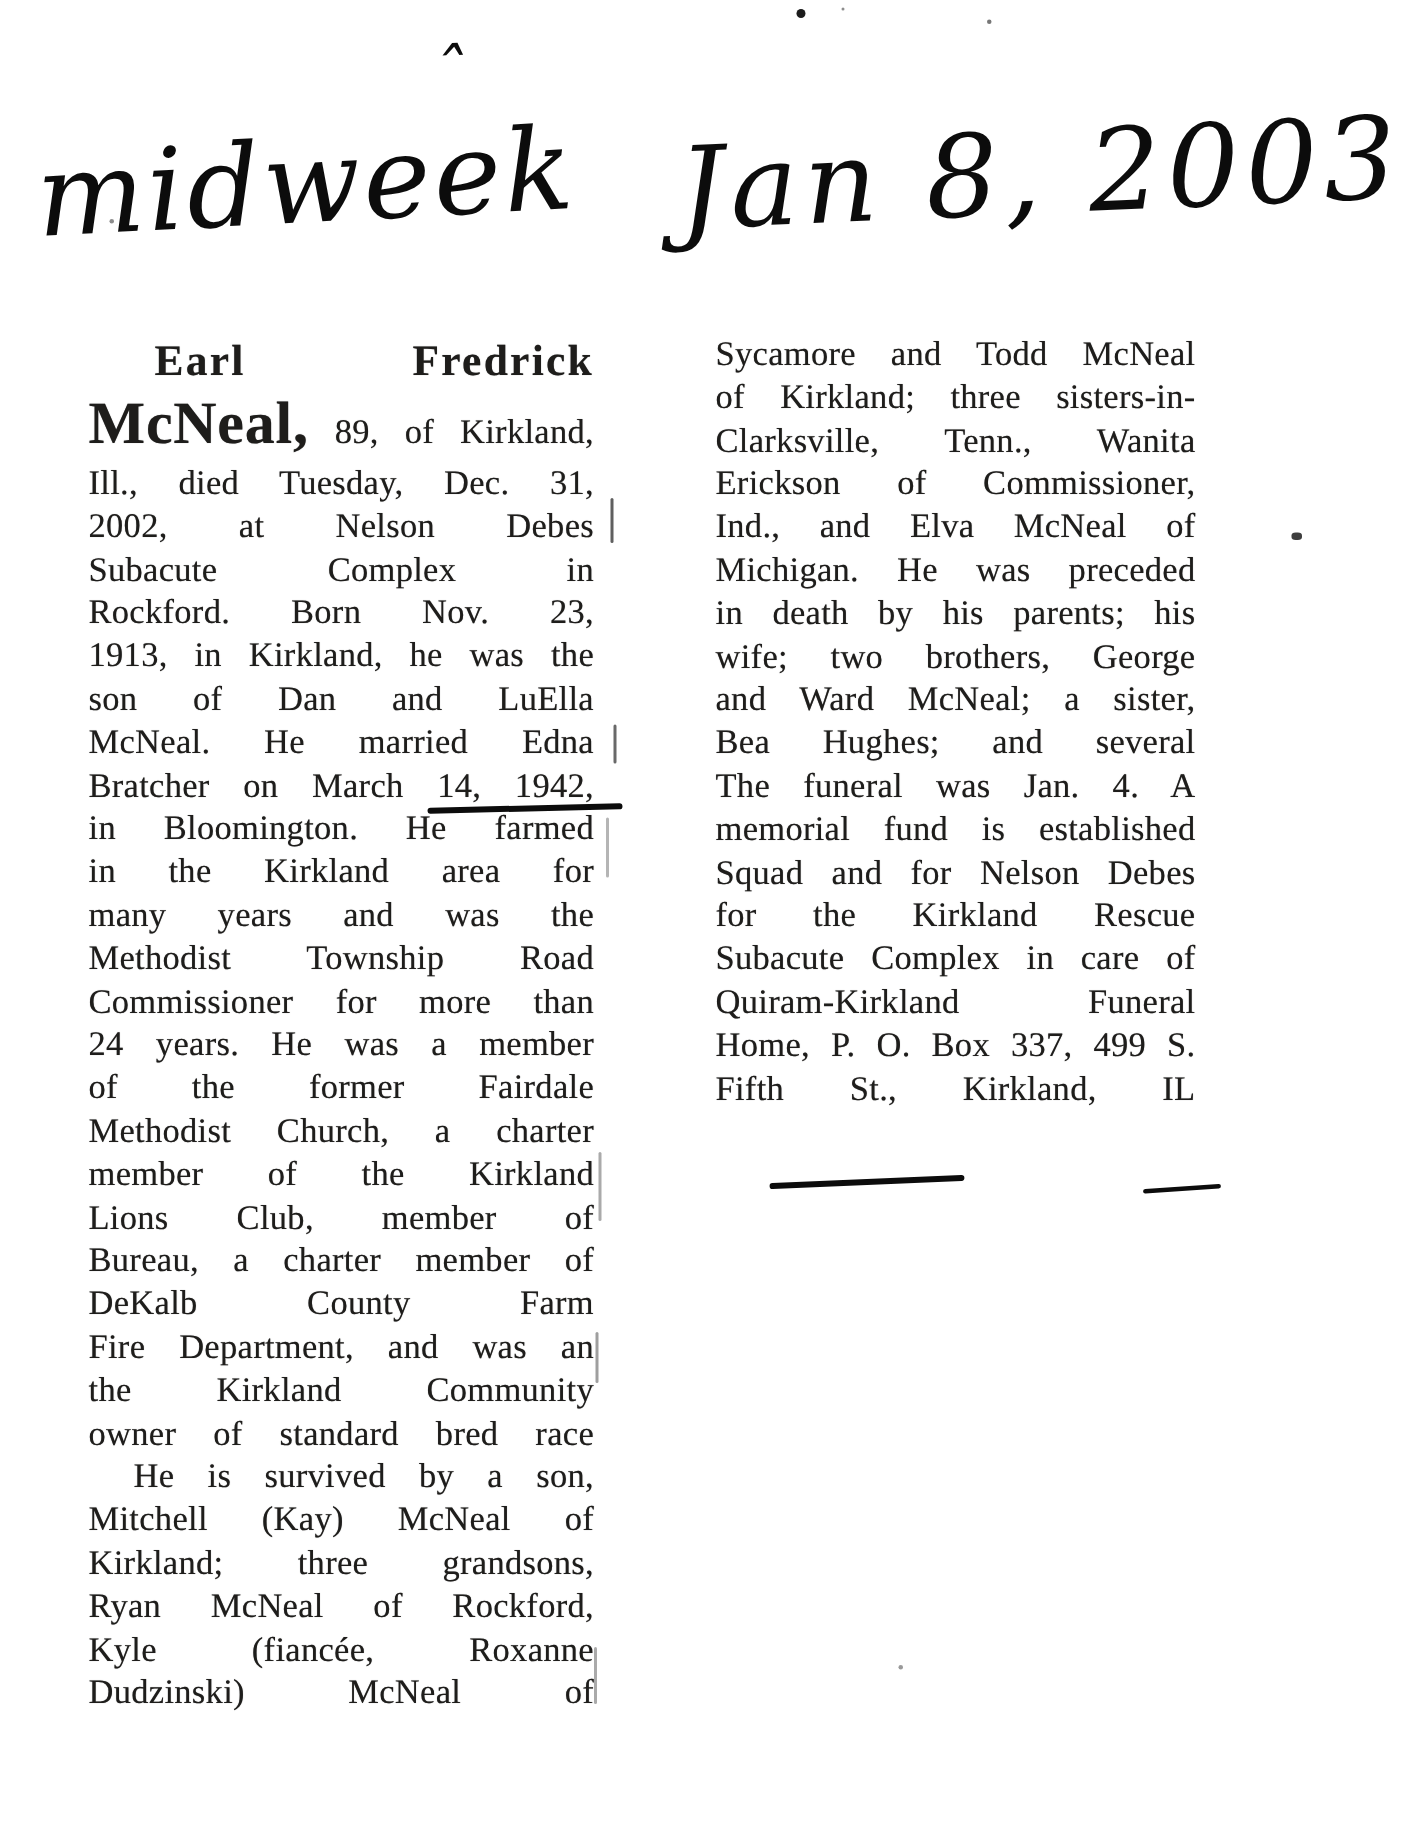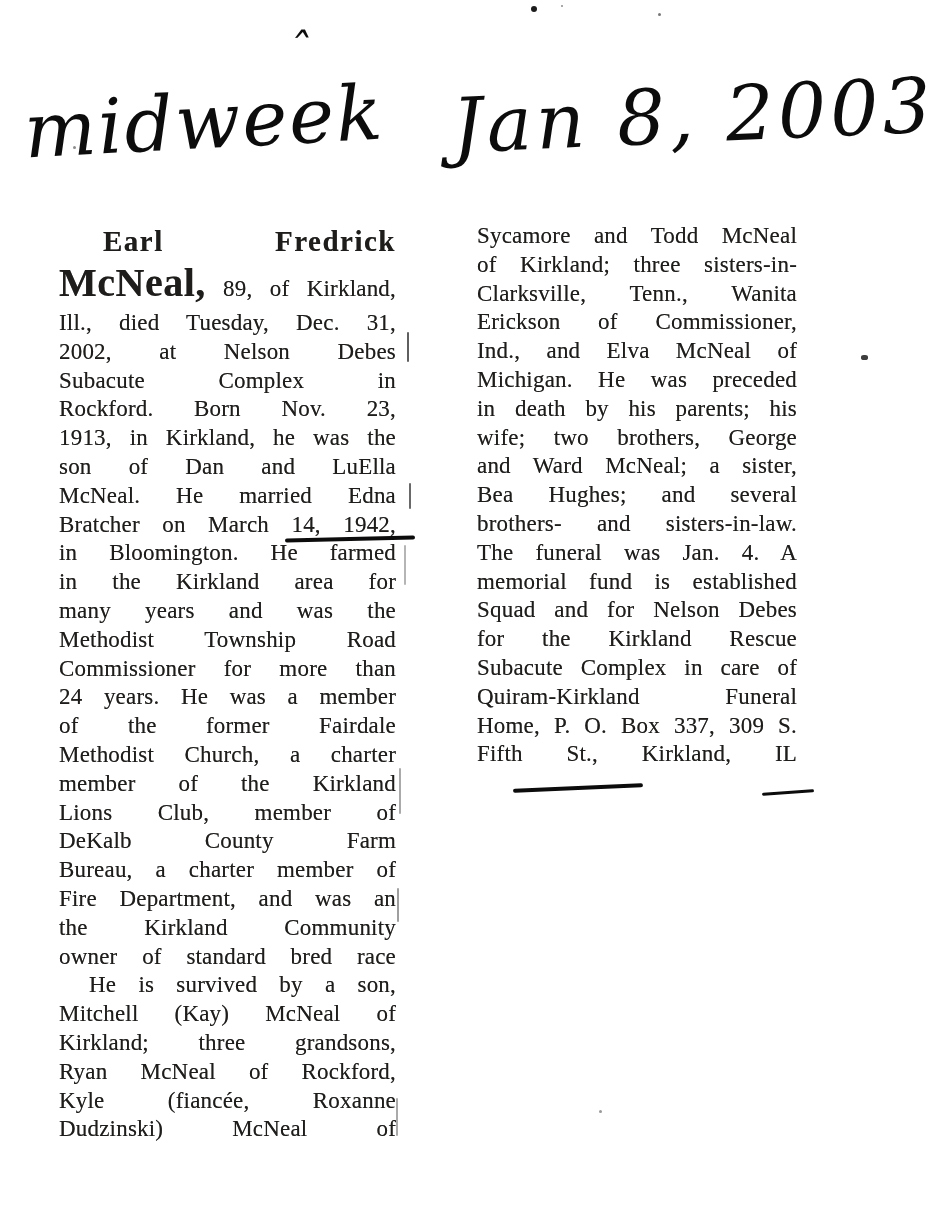--- a/index.html
+++ b/index.html
@@ -92,22 +92,22 @@
     <div class="line"><span class="k-body">in Bloomington. He farmed</span></div>
     <div class="line"><span class="k-body">in the Kirkland area for</span></div>
     <div class="line"><span class="k-body">many years and was the</span></div>
     <div class="line"><span class="k-body">Methodist Township Road</span></div>
     <div class="line"><span class="k-body">Commissioner for more than</span></div>
     <div class="line"><span class="k-body">24 years. He was a member</span></div>
     <div class="line"><span class="k-body">of the former Fairdale</span></div>
     <div class="line"><span class="k-body">Methodist Church, a charter</span></div>
     <div class="line"><span class="k-body">member of the Kirkland</span></div>
     <div class="line"><span class="k-body">Lions Club, member of</span></div>
+    <div class="line"><span class="k-body">Bureau, a charter member of</span></div>
     <div class="line"><span class="k-body">DeKalb County Farm</span></div>
-    <div class="line"><span class="k-body">Bureau, a charter member of</span></div>
     <div class="line"><span class="k-body">Fire Department, and was an</span></div>
     <div class="line"><span class="k-body">the Kirkland Community</span></div>
     <div class="line"><span class="k-body">owner of standard bred race</span></div>
     <div class="line indent"><span class="k-body">He is survived by a son,</span></div>
     <div class="line"><span class="k-body">Mitchell (Kay) McNeal of</span></div>
     <div class="line"><span class="k-body">Kirkland; three grandsons,</span></div>
     <div class="line"><span class="k-body">Ryan McNeal of Rockford,</span></div>
     <div class="line"><span class="k-body">Kyle (fiancée, Roxanne</span></div>
     <div class="line"><span class="k-body">Dudzinski) McNeal of</span></div>
   </div>
@@ -115,28 +115,27 @@
     <div class="line"><span class="k-body">Sycamore and Todd McNeal</span></div>
     <div class="line"><span class="k-body">of Kirkland; three sisters-in-</span></div>
     <div class="line"><span class="k-body">Clarksville, Tenn., Wanita</span></div>
     <div class="line"><span class="k-body">Erickson of Commissioner,</span></div>
     <div class="line"><span class="k-body">Ind., and Elva McNeal of</span></div>
     <div class="line"><span class="k-body">Michigan. He was preceded</span></div>
     <div class="line"><span class="k-body">in death by his parents; his</span></div>
     <div class="line"><span class="k-body">wife; two brothers, George</span></div>
     <div class="line"><span class="k-body">and Ward McNeal; a sister,</span></div>
     <div class="line"><span class="k-body">Bea Hughes; and several</span></div>
-    <div class="line"><span class="k-body">brothers- and sisters-in-law.</span></div>
     <div class="line"><span class="k-body">The funeral was Jan. 4. A</span></div>
     <div class="line"><span class="k-body">memorial fund is established</span></div>
     <div class="line"><span class="k-body">Squad and for Nelson Debes</span></div>
     <div class="line"><span class="k-body">for the Kirkland Rescue</span></div>
     <div class="line"><span class="k-body">Subacute Complex in care of</span></div>
     <div class="line"><span class="k-body">Quiram-Kirkland Funeral</span></div>
-    <div class="line"><span class="k-body">Home, P. O. Box 337, 309 S.</span></div>
+    <div class="line"><span class="k-body">Home, P. O. Box 337, 499 S.</span></div>
     <div class="line"><span class="k-body">Fifth St., Kirkland, IL</span></div>
   </div>
 
 <div class="pen-line u-1942"></div>
 <div class="pen-line u-fifth"></div>
 <div class="pen-line u-il"></div>
 
 <div class="vdash vd1"></div>
 <div class="vdash vd2"></div>
 <div class="vdash vd3"></div>

